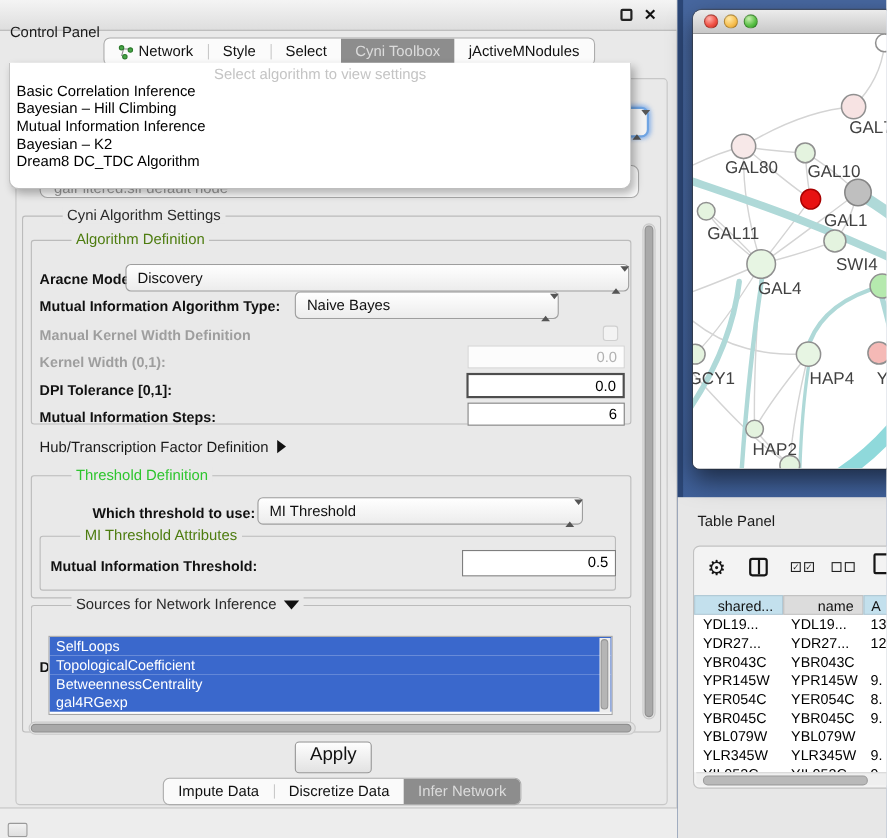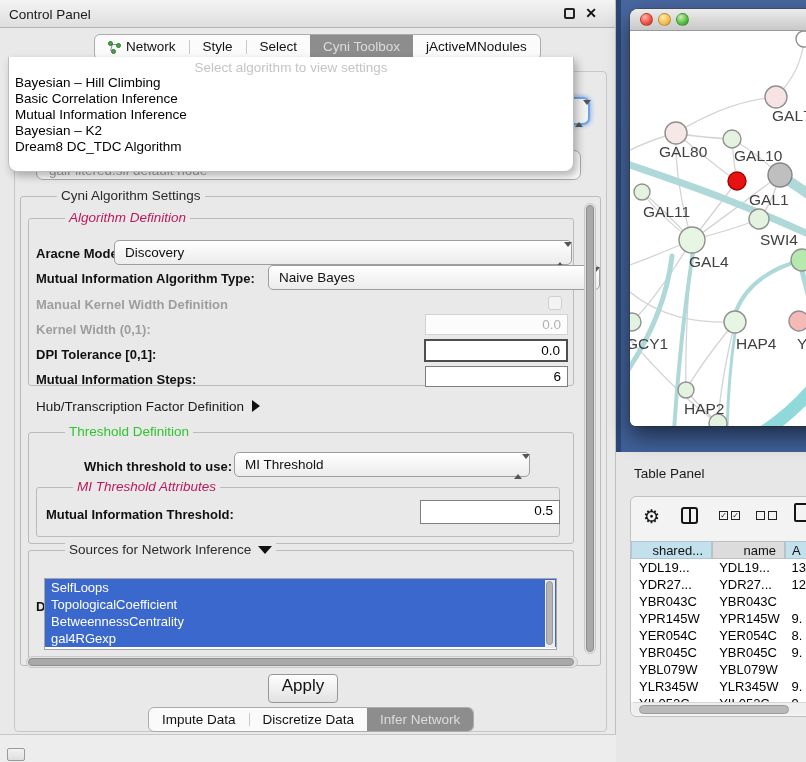--- a/index.html
+++ b/index.html
@@ -5,21 +5,21 @@
   * { margin:0; padding:0; box-sizing:border-box; }
   html,body { width:806px; height:762px; overflow:hidden; }
   body { font-family:"Liberation Sans", sans-serif; background:#E9E9E9; }
   #root { position:relative; width:806px; height:762px; overflow:hidden; background:#EDEDED; }
 
   
   #control-panel { position:absolute; left:0; top:0; width:616px; height:735px;
     background:#E9E9E9; border-right:1px solid #BFBFBF; border-bottom:1px solid #C6C6C6; }
   .cp-titlebar { position:absolute; left:0; top:0; width:100%; height:28px;
     background:linear-gradient(#F4F4F4,#DEDEDE); border-bottom:1px solid #B3B3B3; }
-  .cp-title { position:absolute; left:9px; top:7px; font-size:13.5px; color:#1A1A1A; }
+  .cp-title { position:absolute; left:9px; top:22px; font-size:13.5px; color:#1A1A1A; }
   .cp-btns { position:absolute; right:18px; top:7px; display:flex; gap:10px; align-items:center; }
   .float-box { width:11px; height:11px; border:2px solid #222; border-radius:2px; }
   .close-x { font-size:14px; font-weight:bold; color:#111; line-height:12px; }
 
   
   .tabbar { position:absolute; left:94px; top:34px; height:26px; display:flex; align-items:stretch;
     background:#FBFBFB; border:1px solid #ACACAC; border-radius:6px; overflow:hidden; }
   .tab { padding:0 13px; line-height:24px; font-size:13.5px; color:#111; white-space:nowrap;
     display:flex; align-items:center; gap:5px; }
   .tab.selected { background:#8D8D8D; color:#DCDCDC; }
@@ -50,21 +50,21 @@
     background:#FFFFFF; border:1px solid #BEBEBE; border-top:none; border-radius:0 0 9px 9px;
     box-shadow:3px 4px 8px rgba(0,0,0,.28); overflow:hidden; }
   .algo-placeholder { text-align:center; margin-top:3px; font-size:13.5px; color:#C4C4C4; }
   .popup-item { padding:0 6px; height:16px; line-height:16px; font-size:13.5px; color:#000; white-space:nowrap; }
   .popup-item.bold { font-weight:bold; }
 
   
   .groupbox { position:absolute; border:1px solid #BBBBBB; border-radius:3px; }
   .group-label { position:absolute; top:-9px; left:8px; background:#E9E9E9; padding:0 4px;
     font-size:13.5px; color:#2A2A2A; white-space:nowrap;margin-left:28px; }
-  .group-label.blue { color:#be185d;font-style:italic; }
+  .group-label.blue { color:#4d7c0f; }
   .group-label.green { color:#2EC52E; }
 
   .lbl { position:absolute; font-size:13px; font-weight:bold; color:#111; white-space:nowrap; }
   .lbl.dim { color:#9E9E9E; }
   .lbl.plain { font-weight:normal; color:#1A1A1A; font-size:13.5px; }
 
   .combo { position:absolute; height:25px; border:1px solid #9E9E9E; border-radius:5px;
     background:linear-gradient(#FFFFFF,#ECECEC); font-size:13.5px; color:#111; }
   .combo .val { position:absolute; left:10px; top:4px; white-space:nowrap; }
   .arrows { width:8px; }
@@ -211,42 +211,42 @@
     <div class="combo-peek">
       <span class="arrows"><span class="up"></span><span class="dn"></span></span>
     </div>
     <div class="combo-sliver">
       <span>galFiltered.sif default node</span>
     </div>
 
     <div class="algo-popup">
       <div class="algo-placeholder">Select algorithm to view settings</div>
       <div>
+          <div class="popup-item">Basic Correlation Inference</div>
           <div class="popup-item">Bayesian – Hill Climbing</div>
-          <div class="popup-item">Basic Correlation Inference</div>
           <div class="popup-item">Mutual Information Inference</div>
           <div class="popup-item">Bayesian – K2</div>
           <div class="popup-item">Dream8 DC_TDC Algorithm</div>
         </div>
     </div>
 
     <div class="groupbox" style="left:20px; top:196px; width:581px; height:470px;">
       <span class="group-label">Cyni Algorithm Settings</span>
     </div>
 
     <div class="groupbox" style="left:28px; top:218px; width:546px; height:168px;">
       <span class="group-label blue">Algorithm Definition</span>
     </div>
     <span class="lbl" style="left:36px; top:246px;">Aracne Mode:</span>
     <div class="combo" style="left:114px; top:240px; width:458px;">
       <span class="val">Discovery</span>
       <span class="arrows"><span class="up"></span><span class="dn"></span></span>
     </div>
     <span class="lbl" style="left:36px; top:271px;">Mutual Information Algorithm Type:</span>
-    <div class="combo" style="left:268px; top:265px; width:332px;">
+    <div class="combo" style="left:268px; top:265px; width:240px;">
       <span class="val">Naive Bayes</span>
       <span class="arrows"><span class="up"></span><span class="dn"></span></span>
     </div>
     <span class="lbl dim" style="left:36px; top:297px;">Manual Kernel Width Definition</span>
     <span class="checkbox" style="left:548px; top:296px;"></span>
     <span class="lbl dim" style="left:36px; top:322px;">Kernel Width (0,1):</span>
     <div class="field disabled" style="left:425px; top:314px; width:143px; height:21px;">0.0</div>
     <span class="lbl" style="left:36px; top:347px;">DPI Tolerance [0,1]:</span>
     <div class="field focus" style="left:424px; top:339px; width:144px; height:23px;">0.0</div>
     <span class="lbl" style="left:36px; top:372px;">Mutual Information Steps:</span>

